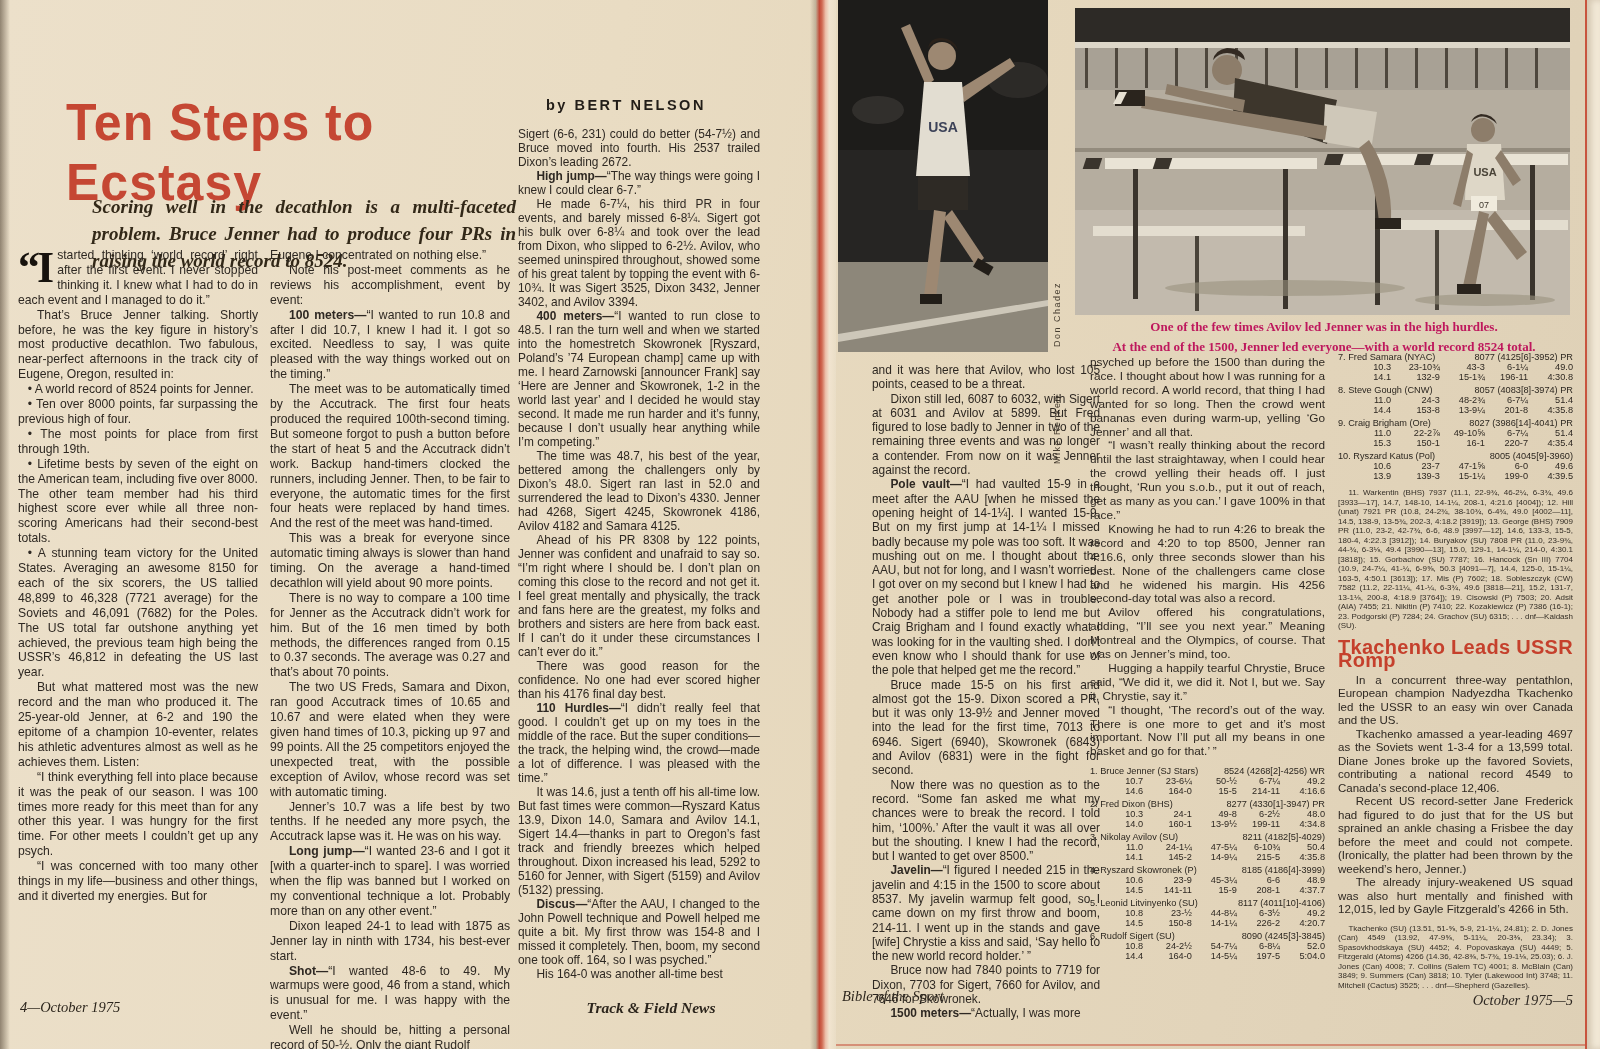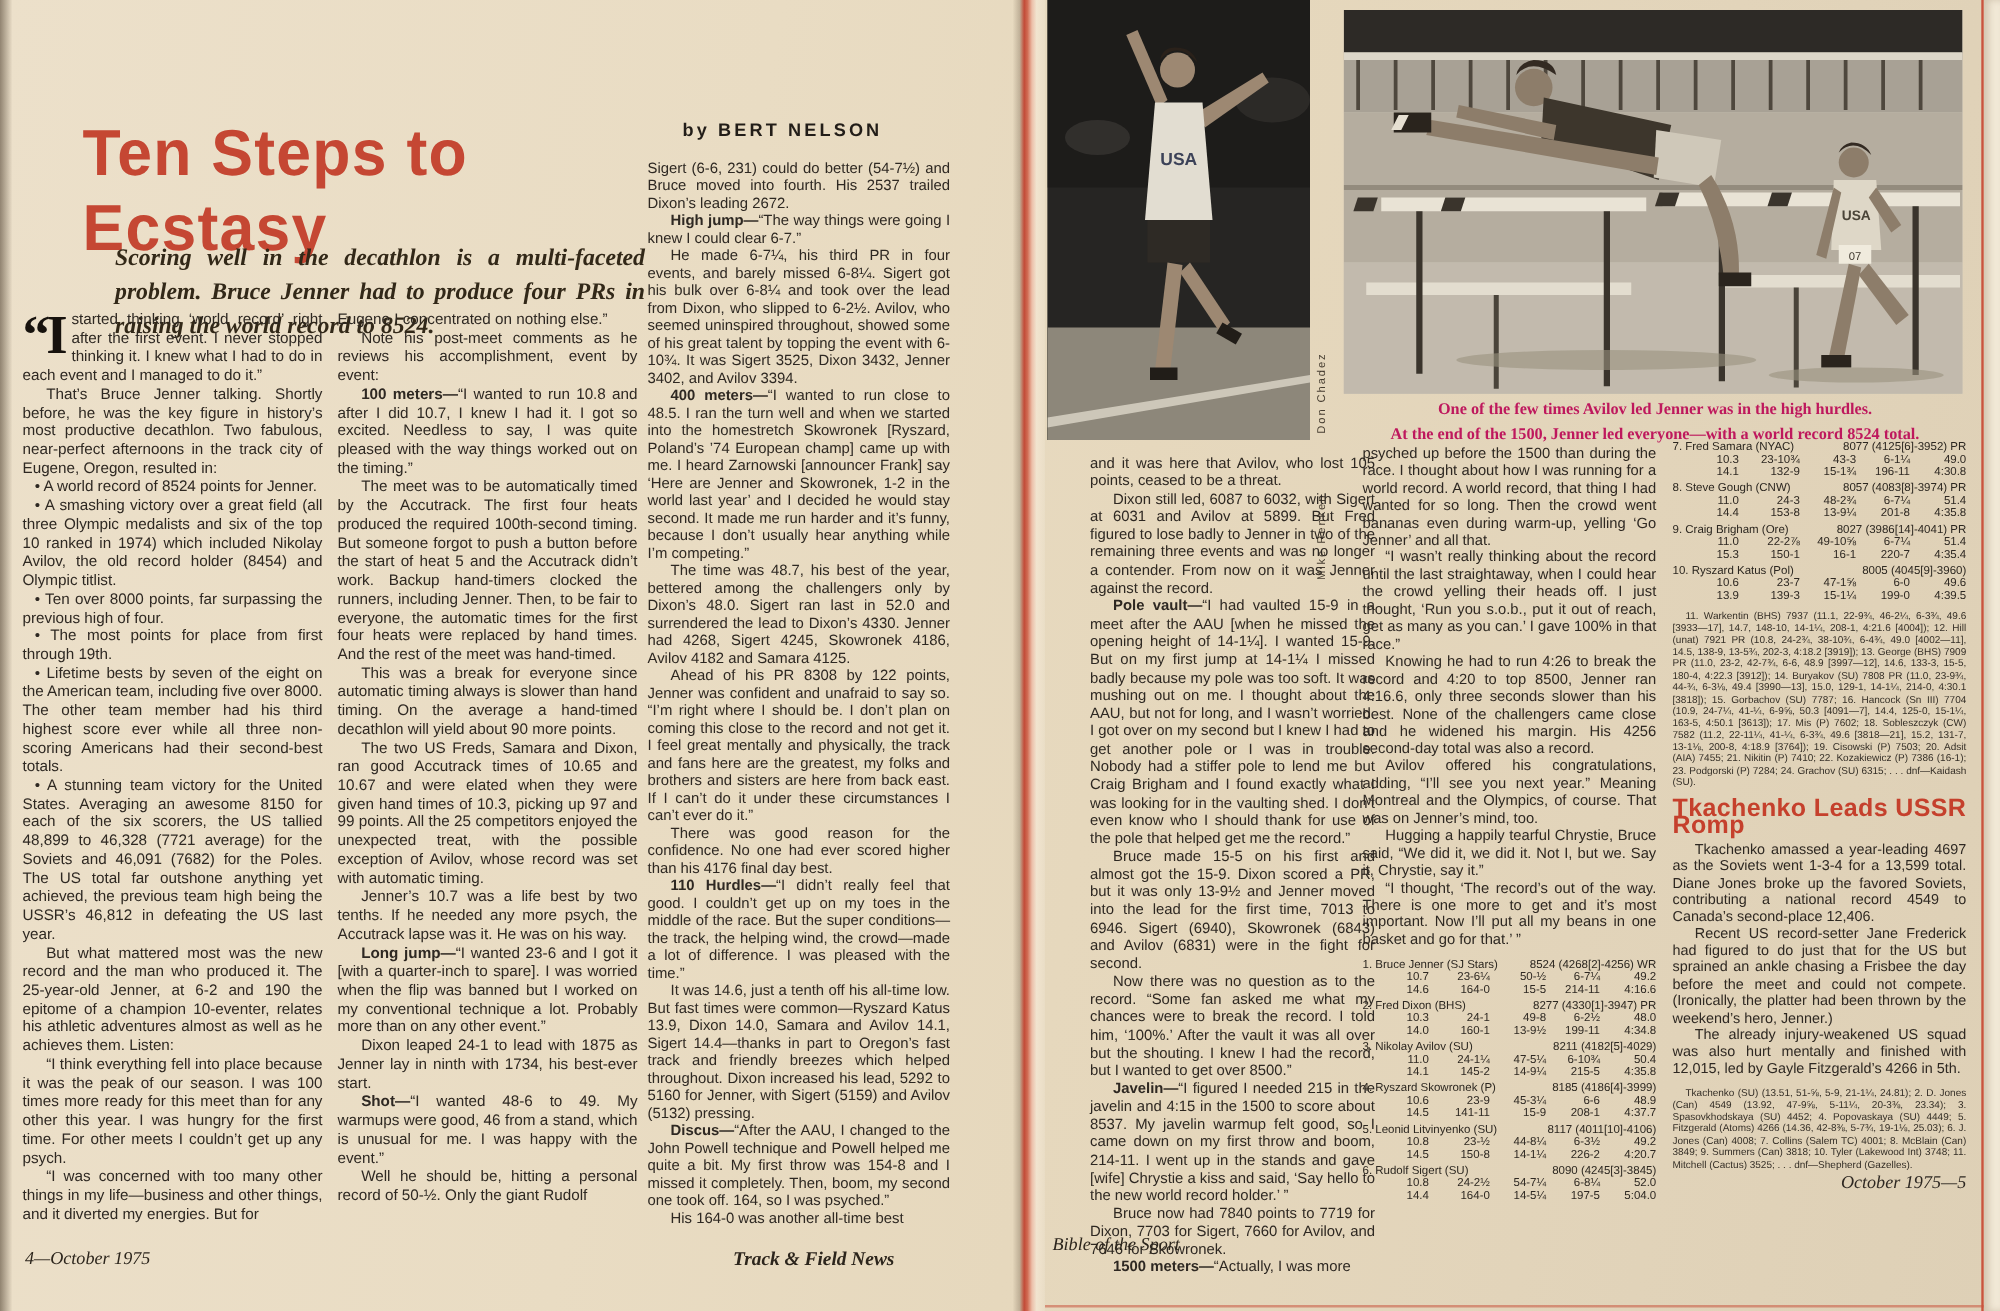--- a/index.html
+++ b/index.html
@@ -75,35 +75,35 @@
 <div class="trim-bottom"></div>
 
 <h1 class="title">Ten Steps to Ecstasy</h1>
 <div class="byline">by BERT NELSON</div>
 <div class="intro">Scoring well in the decathlon is a multi-faceted problem. Bruce Jenner had to produce four PRs in raising the world record to 8524.</div>
 
 <div class="col l-col1">
     <p class="para flush"><span class="dropcap">“I</span>started thinking ‘world record’ right after the first event. I never stopped thinking it. I knew what I had to do in each event and I managed to do it.”</p>
     <p class="para">That’s Bruce Jenner talking. Shortly before, he was the key figure in history’s most productive decathlon. Two fabulous, near-perfect afternoons in the track city of Eugene, Oregon, resulted in:</p>
     <p class="para bullet">• A world record of 8524 points for Jenner.</p>
-    <p class="para bullet">• A smashing victory over a great field (all three Olympic medalists and six of the top 10 ranked in 1974) which included Nikolay Avilov, the old record holder (8454) and Olympic titlist.</p>
     <p class="para bullet">• Ten over 8000 points, far surpassing the previous high of four.</p>
     <p class="para bullet">• The most points for place from first through 19th.</p>
     <p class="para bullet">• Lifetime bests by seven of the eight on the American team, including five over 8000. The other team member had his third highest score ever while all three non-scoring Americans had their second-best totals.</p>
     <p class="para bullet">• A stunning team victory for the United States. Averaging an awesome 8150 for each of the six scorers, the US tallied 48,899 to 46,328 (7721 average) for the Soviets and 46,091 (7682) for the Poles. The US total far outshone anything yet achieved, the previous team high being the USSR’s 46,812 in defeating the US last year.</p>
     <p class="para">But what mattered most was the new record and the man who produced it. The 25-year-old Jenner, at 6-2 and 190 the epitome of a champion 10-eventer, relates his athletic adventures almost as well as he achieves them. Listen:</p>
     <p class="para">“I think everything fell into place because it was the peak of our season. I was 100 times more ready for this meet than for any other this year. I was hungry for the first time. For other meets I couldn’t get up any psych.</p>
     <p class="para">“I was concerned with too many other things in my life—business and other things, and it diverted my energies. But for</p>
   </div>
 <div class="col l-col2">
     <p class="para flush">Eugene I concentrated on nothing else.”</p>
     <p class="para">Note his post-meet comments as he reviews his accomplishment, event by event:</p>
     <p class="para"><b class="lead">100 meters—</b>“I wanted to run 10.8 and after I did 10.7, I knew I had it. I got so excited. Needless to say, I was quite pleased with the way things worked out on the timing.”</p>
     <p class="para">The meet was to be automatically timed by the Accutrack. The first four heats produced the required 100th-second timing. But someone forgot to push a button before the start of heat 5 and the Accutrack didn’t work. Backup hand-timers clocked the runners, including Jenner. Then, to be fair to everyone, the automatic times for the first four heats were replaced by hand times. And the rest of the meet was hand-timed.</p>
     <p class="para">This was a break for everyone since automatic timing always is slower than hand timing. On the average a hand-timed decathlon will yield about 90 more points.</p>
+    <p class="para">There is no way to compare a 100 time for Jenner as the Accutrack didn’t work for him. But of the 16 men timed by both methods, the differences ranged from 0.15 to 0.37 seconds. The average was 0.27 and that’s about 70 points.</p>
     <p class="para">The two US Freds, Samara and Dixon, ran good Accutrack times of 10.65 and 10.67 and were elated when they were given hand times of 10.3, picking up 97 and 99 points. All the 25 competitors enjoyed the unexpected treat, with the possible exception of Avilov, whose record was set with automatic timing.</p>
     <p class="para">Jenner’s 10.7 was a life best by two tenths. If he needed any more psych, the Accutrack lapse was it. He was on his way.</p>
     <p class="para"><b class="lead">Long jump—</b>“I wanted 23-6 and I got it [with a quarter-inch to spare]. I was worried when the flip was banned but I worked on my conventional technique a lot. Probably more than on any other event.”</p>
     <p class="para">Dixon leaped 24-1 to lead with 1875 as Jenner lay in ninth with 1734, his best-ever start.</p>
     <p class="para"><b class="lead">Shot—</b>“I wanted 48-6 to 49. My warmups were good, 46 from a stand, which is unusual for me. I was happy with the event.”</p>
     <p class="para">Well he should be, hitting a personal record of 50-½. Only the giant Rudolf</p>
   </div>
 <div class="col l-col3">
     <p class="para flush">Sigert (6-6, 231) could do better (54-7½) and Bruce moved into fourth. His 2537 trailed Dixon’s leading 2672.</p>
     <p class="para"><b class="lead">High jump—</b>“The way things were going I knew I could clear 6-7.”</p>
@@ -450,20 +450,21 @@
           <span>139-3</span>
           <span>15-1¼</span>
           <span>199-0</span>
           <span>4:39.5</span>
         </div>
       </div>
     </div>
   <p class="fine">11. Warkentin (BHS) 7937 (11.1, 22-9¾, 46-2¼, 6-3¾, 49.6 [3933—17], 14.7, 148-10, 14-1¼, 208-1, 4:21.6 [4004]); 12. Hill (unat) 7921 PR (10.8, 24-2¾, 38-10¾, 6-4¾, 49.0 [4002—11], 14.5, 138-9, 13-5¾, 202-3, 4:18.2 [3919]); 13. George (BHS) 7909 PR (11.0, 23-2, 42-7¾, 6-6, 48.9 [3997—12], 14.6, 133-3, 15-5, 180-4, 4:22.3 [3912]); 14. Buryakov (SU) 7808 PR (11.0, 23-9¾, 44-¾, 6-3⅛, 49.4 [3990—13], 15.0, 129-1, 14-1¼, 214-0, 4:30.1 [3818]); 15. Gorbachov (SU) 7787; 16. Hancock (Sn III) 7704 (10.9, 24-7¼, 41-¼, 6-9⅝, 50.3 [4091—7], 14.4, 125-0, 15-1¼, 163-5, 4:50.1 [3613]); 17. Mis (P) 7602; 18. Sobleszczyk (CW) 7582 (11.2, 22-11¼, 41-¼, 6-3¾, 49.6 [3818—21], 15.2, 131-7, 13-1⅛, 200-8, 4:18.9 [3764]); 19. Cisowski (P) 7503; 20. Adsit (AIA) 7455; 21. Nikitin (P) 7410; 22. Kozakiewicz (P) 7386 (16-1); 23. Podgorski (P) 7284; 24. Grachov (SU) 6315; . . . dnf—Kaidash (SU).</p>
   <h2 class="section-heading">Tkachenko Leads USSR Romp</h2>
   <div>
+      <p class="sec-para">In a concurrent three-way pentathlon, European champion Nadyezdha Tkachenko led the USSR to an easy win over Canada and the US.</p>
       <p class="sec-para">Tkachenko amassed a year-leading 4697 as the Soviets went 1-3-4 for a 13,599 total. Diane Jones broke up the favored Soviets, contributing a national record 4549 to Canada’s second-place 12,406.</p>
       <p class="sec-para">Recent US record-setter Jane Frederick had figured to do just that for the US but sprained an ankle chasing a Frisbee the day before the meet and could not compete. (Ironically, the platter had been thrown by the weekend’s hero, Jenner.)</p>
       <p class="sec-para">The already injury-weakened US squad was also hurt mentally and finished with 12,015, led by Gayle Fitzgerald’s 4266 in 5th.</p>
     </div>
   <p class="fine">Tkachenko (SU) (13.51, 51-⅝, 5-9, 21-1¼, 24.81); 2. D. Jones (Can) 4549 (13.92, 47-9⅝, 5-11¼, 20-3⅜, 23.34); 3. Spasovkhodskaya (SU) 4452; 4. Popovaskaya (SU) 4449; 5. Fitzgerald (Atoms) 4266 (14.36, 42-8⅜, 5-7¾, 19-1⅛, 25.03); 6. J. Jones (Can) 4008; 7. Collins (Salem TC) 4001; 8. McBlain (Can) 3849; 9. Summers (Can) 3818; 10. Tyler (Lakewood Int) 3748; 11. Mitchell (Cactus) 3525; . . . dnf—Shepherd (Gazelles).</p>
   <div class="footer-right">October 1975—5</div>
 </div>
 
 <div class="footer-serif f-bible">Bible of the Sport</div>
 

